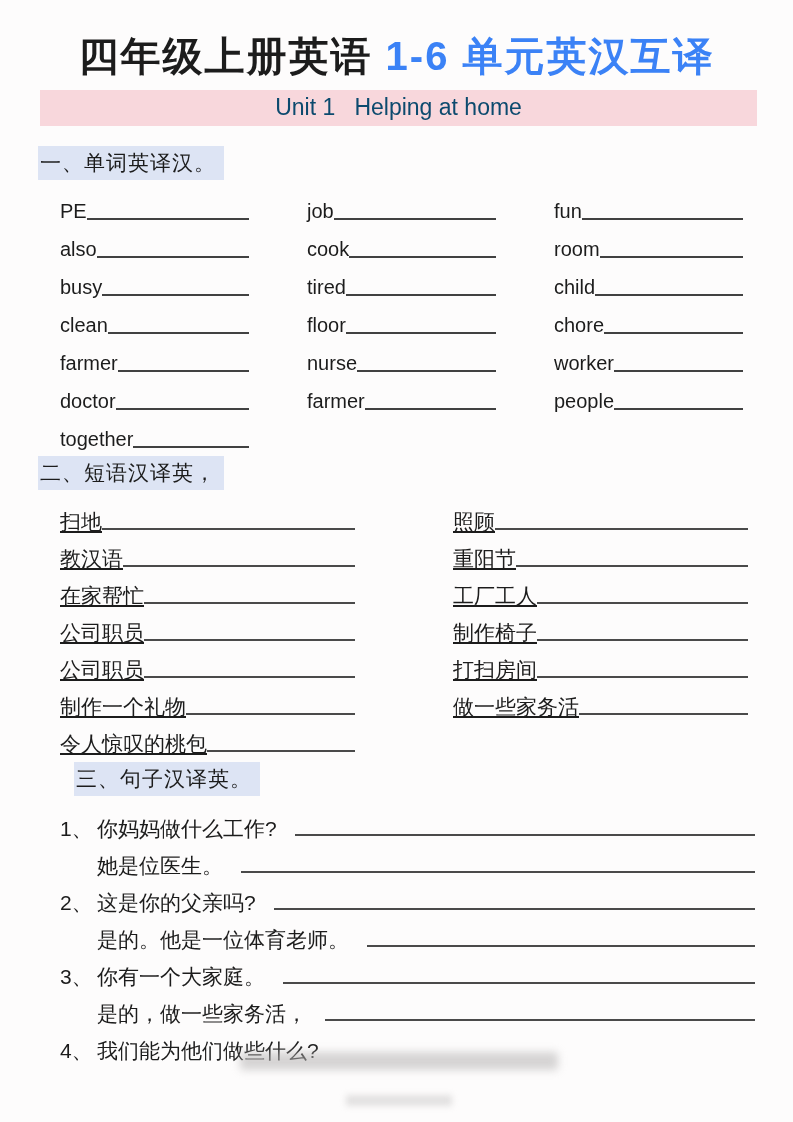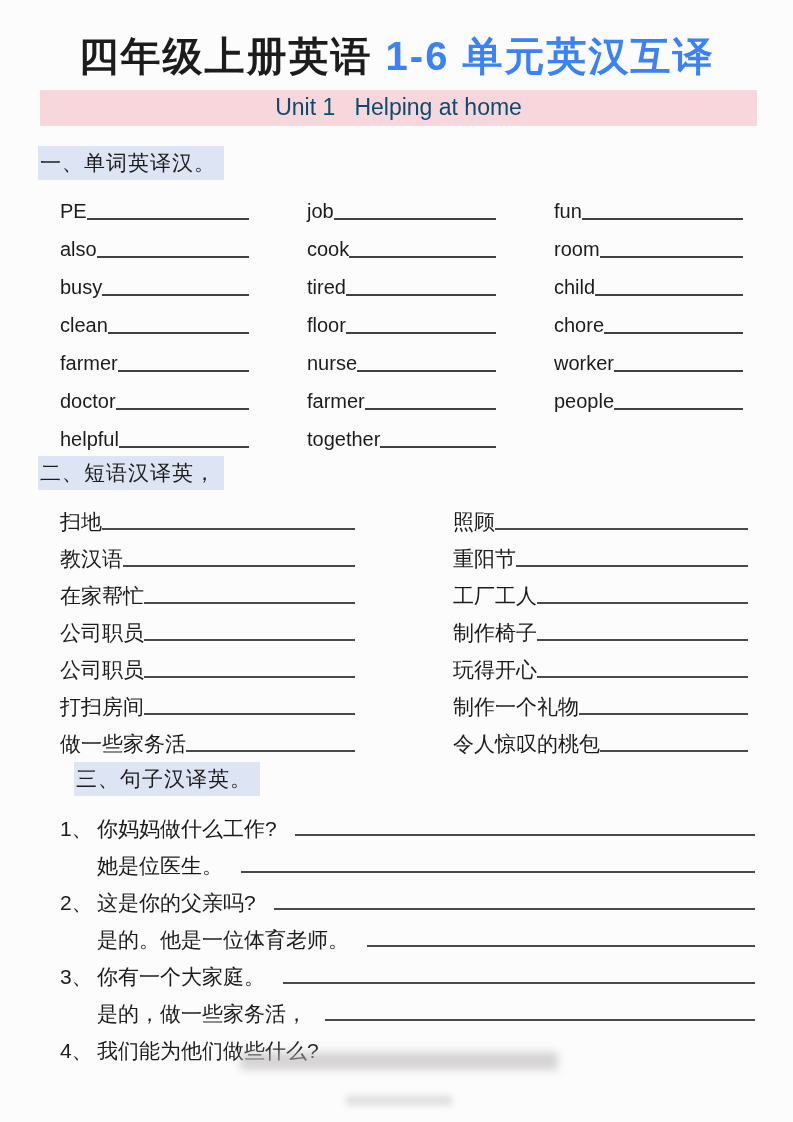--- a/index.html
+++ b/index.html
@@ -67,20 +67,21 @@
     margin-bottom: 3px;
     min-width: 10px;
   }
 
   
   .phrase-grid {
     display: grid;
     grid-template-columns: 1fr 1fr;
     column-gap: 98px;
     margin: 7px 45px 0 60px;
+    text-decoration: underline;
   }
   .phrase-item {
     display: flex; align-items: flex-end;
     height: 37px;
     font-size: 21px;
   }
   .phrase-item .lbl { white-space: pre; line-height: 1.15; }
   .phrase-item .blank-line { border-bottom-color: #4a4a4a; margin-bottom: 4px; }
 
   
@@ -196,24 +197,20 @@
       </div>
     <div class="word-item">
         <span class="lbl">farmer</span>
         <span class="blank-line"></span>
       </div>
     <div class="word-item">
         <span class="lbl">people</span>
         <span class="blank-line"></span>
       </div>
     <div class="word-item">
-        <span class="lbl">helpful</span>
-        <span class="blank-line"></span>
-      </div>
-    <div class="word-item">
         <span class="lbl">together</span>
         <span class="blank-line"></span>
       </div>
   </div>
 
   <div class="sec-heading-wrap mt-s2">
     <span class="sec-heading">二、短语汉译英，</span>
   </div>
 
   <div class="phrase-grid">
@@ -247,24 +244,20 @@
       </div>
     <div class="phrase-item">
         <span class="lbl">制作椅子</span>
         <span class="blank-line"></span>
       </div>
     <div class="phrase-item">
         <span class="lbl">公司职员</span>
         <span class="blank-line"></span>
       </div>
     <div class="phrase-item">
-        <span class="lbl">玩得开心</span>
-        <span class="blank-line"></span>
-      </div>
-    <div class="phrase-item">
         <span class="lbl">打扫房间</span>
         <span class="blank-line"></span>
       </div>
     <div class="phrase-item">
         <span class="lbl">制作一个礼物</span>
         <span class="blank-line"></span>
       </div>
     <div class="phrase-item">
         <span class="lbl">做一些家务活</span>
         <span class="blank-line"></span>

